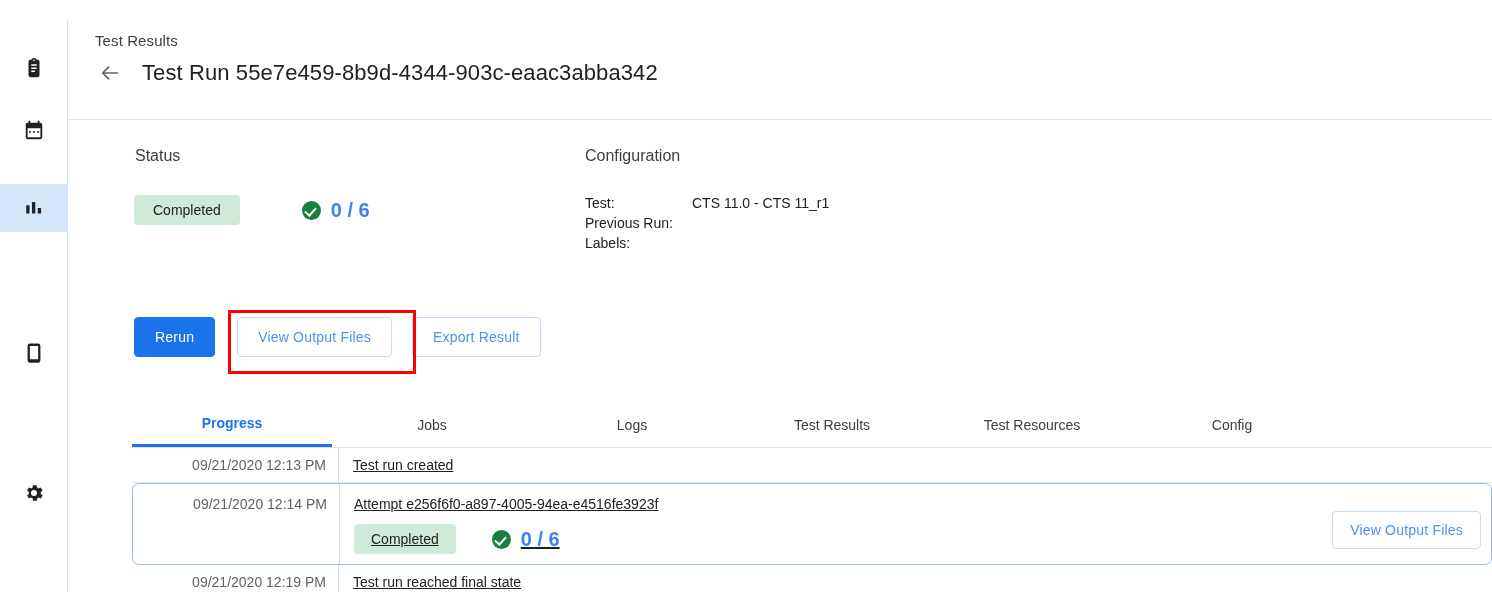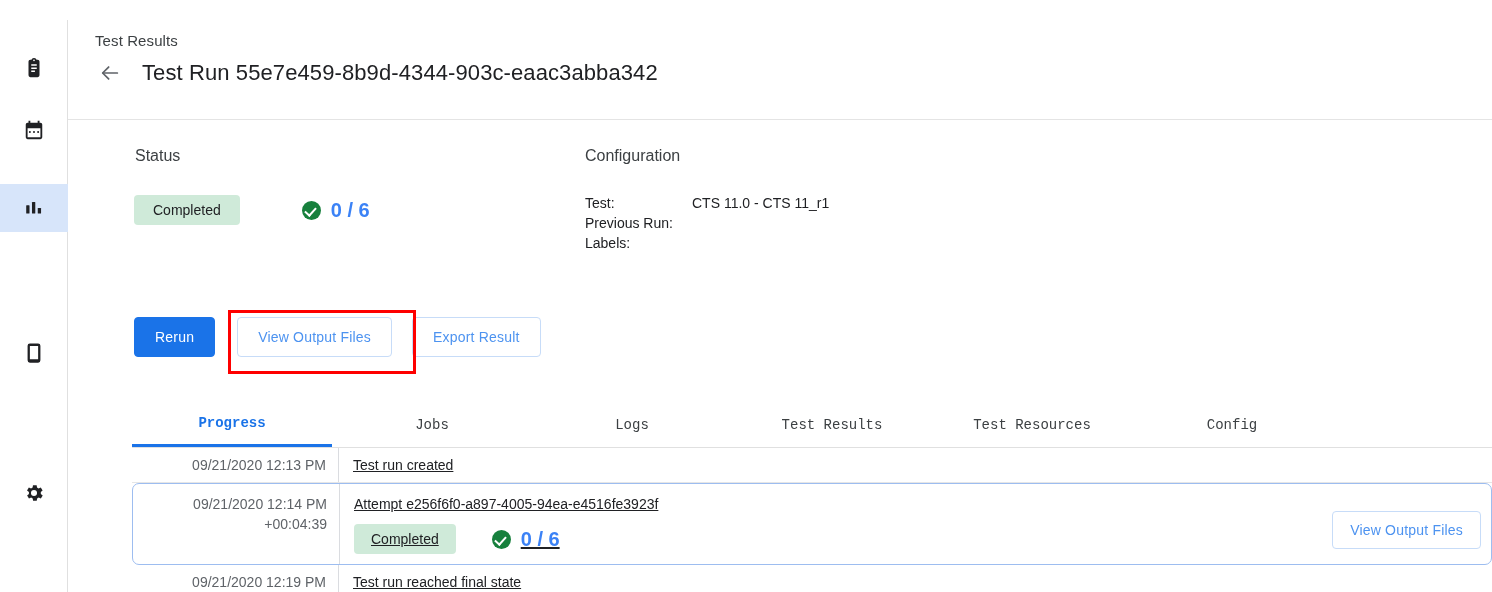--- a/index.html
+++ b/index.html
@@ -136,21 +136,21 @@
     width: 188px; height: 64px;
     border: 3px solid #fe0000;
     pointer-events: none;
   }
 
   
   #tabs {
     position: absolute; left: 64px; top: 297px;
     width: 1360px; height: 46px;
     border-bottom: 1px solid #e0e0e0;
-    display: flex; align-items: flex-start; font-family: Liberation Mono, monospace;
+    display: flex; align-items: flex-start;
   }
   .tab {
     height: 45px; display: flex; align-items: center; justify-content: center;
     font-size: 14px; color: #3c4043; cursor: pointer;
     white-space: nowrap;
   }
   .tab.active { color: #1a73e8; font-weight: bold; border-bottom: 3px solid #1a73e8; }
 
   
   #timeline { position: absolute; left: 64px; top: 343px; width: 1360px; }
@@ -306,21 +306,20 @@
     <div id="timeline">
 
       <div class="tl-row">
         <div class="tl-time">09/21/2020 12:13 PM</div>
         <div class="tl-content">Test run created</div>
       </div>
 
       <div class="tl-row expanded">
         <div class="tl-time">
           <div>09/21/2020 12:14 PM</div>
-          <div>+00:04:39</div>
         </div>
         <div class="tl-content">
           <div class="tl-inner">
             <div class="tl-attempt">Attempt e256f6f0-a897-4005-94ea-e4516fe3923f</div>
             <div class="tl-status-line">
               <div class="pill">Completed</div>
               <div class="count-group">
                 <span class="check-circle"></span>
                 <span class="count-text">0 / 6</span>
               </div>

